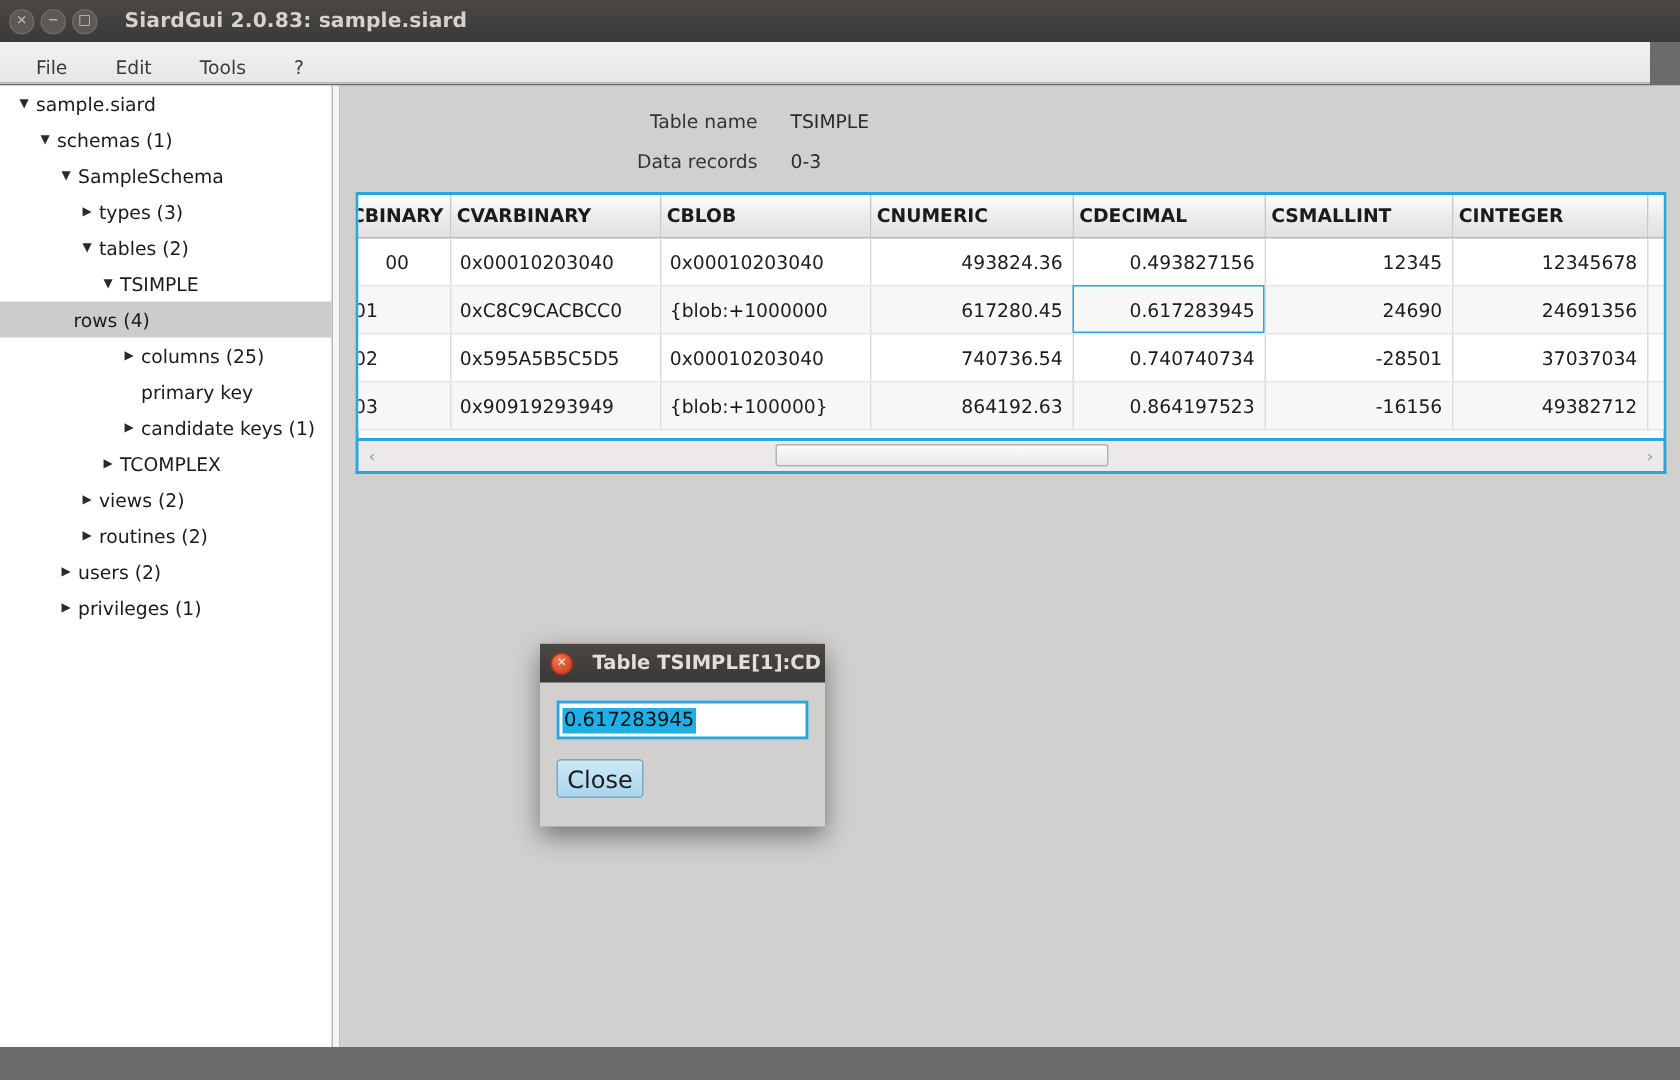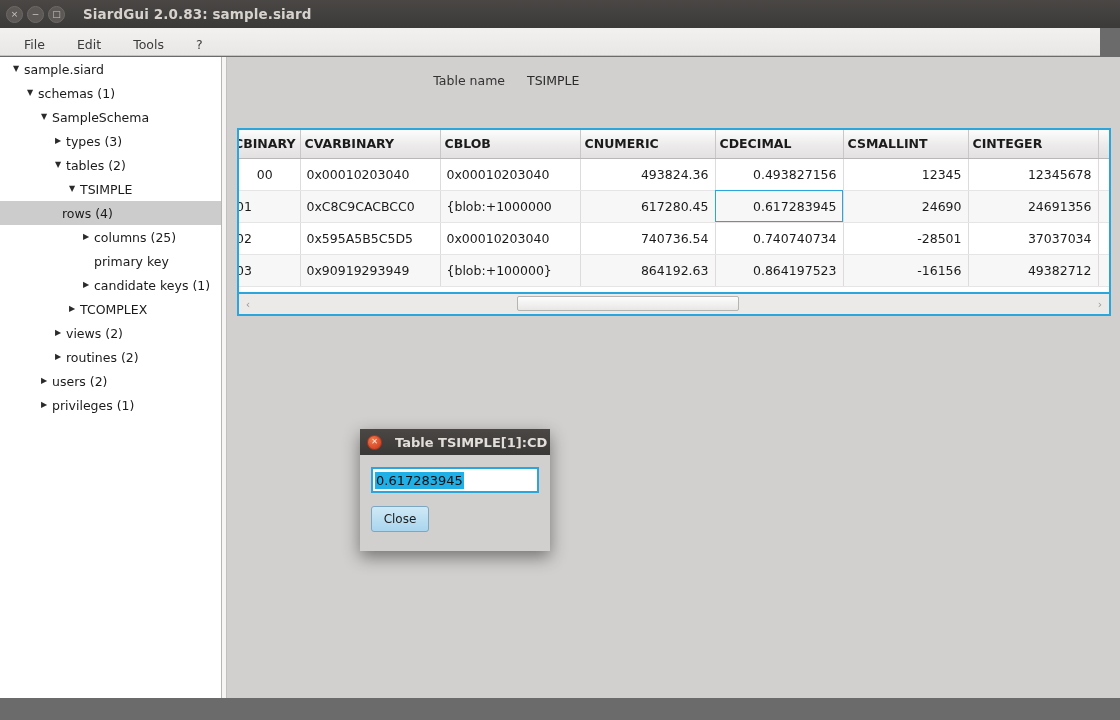--- a/index.html
+++ b/index.html
@@ -299,21 +299,21 @@
     font-size: 13px;
     padding: 1px 1px;
     white-space: nowrap;
   }
   .dlg-button {
     margin-top: 13px;
     width: 58px; height: 26px;
     background: linear-gradient(to bottom, #cfe9f6 0%, #a9d5ee 100%);
     border: 1px solid #7ba8c0;
     border-radius: 3px;
-    font-size: 12px;
+    font-size: 16px;
     color: #1b1b1b;
     display: flex;
     align-items: center;
     justify-content: center;
     box-sizing: border-box;
   }
 
   .bottom-strip {
     position: absolute;
     left: 0; top: 698px;
@@ -362,21 +362,21 @@
           <span class="node-label">types (3)</span>
         </div>
         <div class="tree-node" style="padding-left: 52px;">
           <span class="twisty">▼</span>
           <span class="node-label">tables (2)</span>
         </div>
         <div class="tree-node" style="padding-left: 66px;">
           <span class="twisty">▼</span>
           <span class="node-label">TSIMPLE</span>
         </div>
-        <div class="tree-node selected" style="padding-left: 48px;">
+        <div class="tree-node selected" style="padding-left: 35px;">
           <span class="twisty none"></span>
           <span class="node-label">rows (4)</span>
         </div>
         <div class="tree-node" style="padding-left: 80px;">
           <span class="twisty">▶</span>
           <span class="node-label">columns (25)</span>
         </div>
         <div class="tree-node" style="padding-left: 80px;">
           <span class="twisty none"></span>
           <span class="node-label">primary key</span>
@@ -407,20 +407,24 @@
         </div>
       </div>
     <div class="splitter"></div>
 
     <div class="content">
 
       <div class="info-grid">
         <div class="info-row">
           <div class="info-label">Table name</div>
           <div class="info-value">TSIMPLE</div>
+        </div>
+        <div class="info-row">
+          <div class="info-label">Data records</div>
+          <div class="info-value">0-3</div>
         </div>
       </div>
 
       <div class="table-wrap">
         <table class="grid">
           <thead>
             <tr id="thead-row">
                 <th style="width: 70px;">CBINARY</th>
                 <th style="width: 140px;">CVARBINARY</th>
                 <th style="width: 140px;">CBLOB</th>

